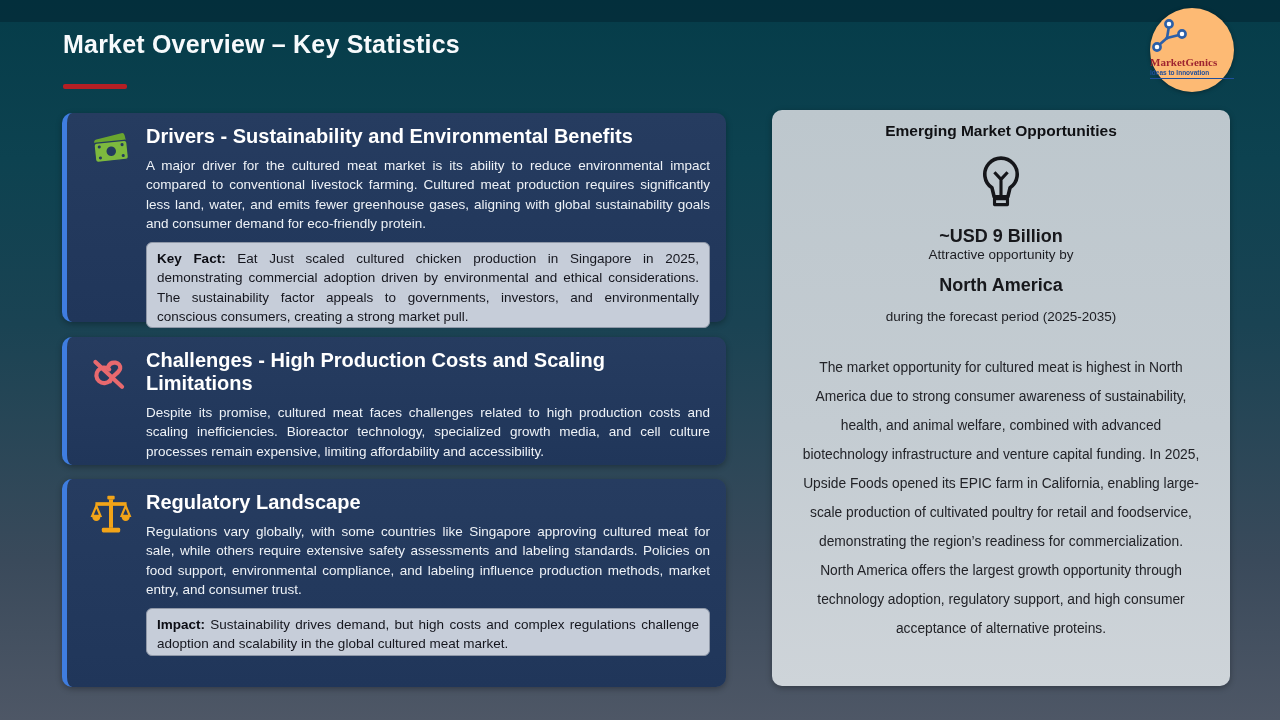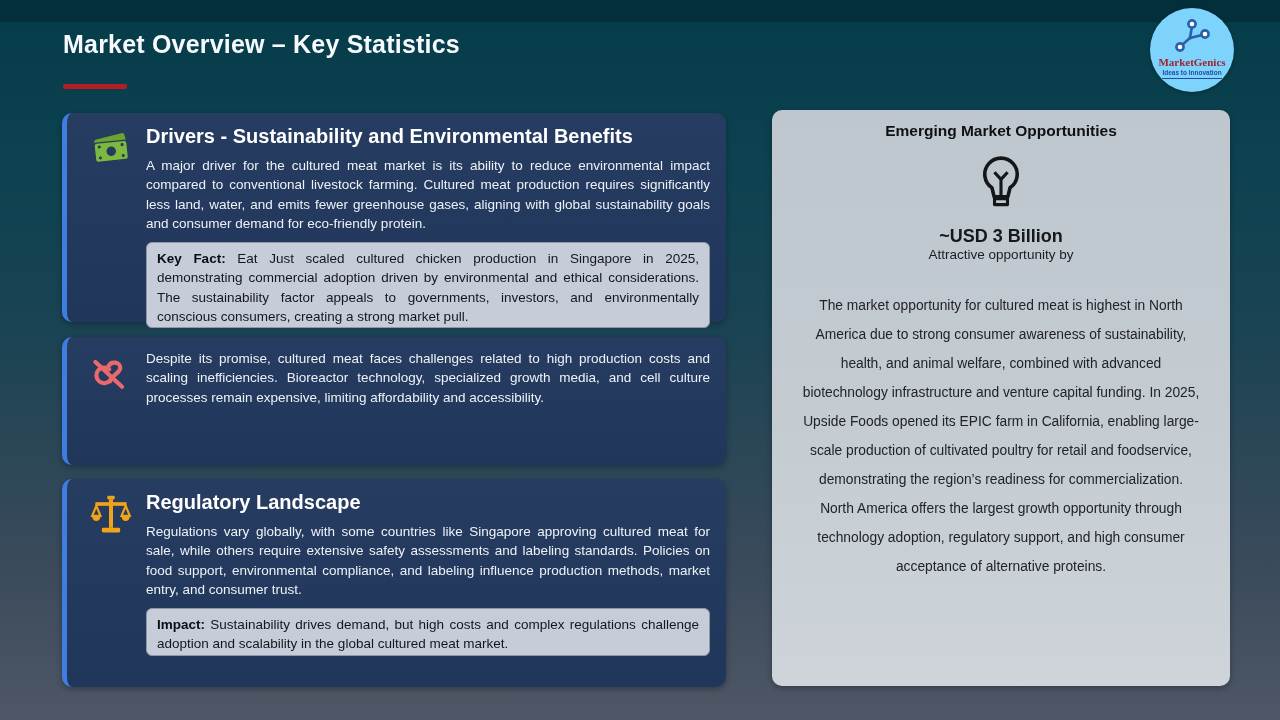--- a/index.html
+++ b/index.html
@@ -19,22 +19,22 @@
     position: absolute; left: 63px; top: 30px;
     font-size: 25px; font-weight: bold; letter-spacing: 0.2px; color: #f7fafc;
   }
   .title-underline {
     position: absolute; left: 63px; top: 84px; width: 64px; height: 5px;
     background: #b51f24; border-radius: 2px;
   }
   
   .logo {
     position: absolute; left: 1150px; top: 8px; width: 84px; height: 84px;
-    background: #7dd3fc; border-radius: 50%;
-    display: flex; flex-direction: column; align-items: center; justify-content: flex-start;
+    background: #fdba74; border-radius: 50%;
+    display: flex; flex-direction: column; justify-content: flex-start;
     box-shadow: 0 1px 4px rgba(0,0,0,0.35);
   }
   .logo svg { margin-top: 10px; }
   .logo-name {
     font-family: "Liberation Serif", serif; font-weight: bold;
     font-size: 11px; color: #9e2430; margin-top: 1px; line-height: 1;
   }
   .logo-tagline {
     font-size: 6.5px; font-weight: bold; color: #1f4e9c; margin-top: 2px;
     border-bottom: 1px solid #1f4e9c; padding-bottom: 1px; line-height: 1;
@@ -143,20 +143,21 @@
 
 <section class="card card-2">
   <span class="card-icon">
     <svg width="44" height="44" viewBox="0 0 48 48" fill="none" stroke="#e8696e" stroke-width="4.6" stroke-linecap="round">
       <path d="M22 20 a8.5 8.5 0 1 0 1 12"></path>
       <path d="M21 17 c3 -7 14 -5 13 2 c-1 6 -9 7 -11 14"></path>
       <line x1="7" y1="12" x2="36" y2="39"></line>
     </svg>
   </span>
   <div class="card-content">
+    <h2 class="card-title">Challenges - High Production Costs and Scaling Limitations</h2>
     <p class="card-body">Despite its promise, cultured meat faces challenges related to high production costs and scaling inefficiencies. Bioreactor technology, specialized growth media, and cell culture processes remain expensive, limiting affordability and accessibility.</p>
   </div>
 </section>
 
 <section class="card card-3">
   <span class="card-icon">
     <svg width="44" height="44" viewBox="0 0 48 48" fill="none" stroke="#f2a418" stroke-width="3">
       <rect x="20" y="3" width="8" height="4" rx="1" fill="#f2a418" stroke="none"></rect>
       <line x1="24" y1="7" x2="24" y2="38" stroke-width="4.4"></line>
       <line x1="7" y1="12" x2="41" y2="12" stroke-width="4"></line>
@@ -176,16 +177,18 @@
 
 <aside class="panel">
   <h2 class="panel-title">Emerging Market Opportunities</h2>
   <div class="panel-bulb">
     <svg width="58" height="60" viewBox="0 0 48 50" fill="none" stroke="#15161a" stroke-width="3" stroke-linejoin="round">
       <path d="M16.5 31.5 a13.5 13.5 0 1 1 15 0 l-1.8 7.5 h-11.4 Z"></path>
       <path d="M18.5 18.5 L24 24.5 L29.5 18.5 M24 24.5 V 38" stroke-width="2.6"></path>
       <rect x="18.6" y="40.5" width="10.8" height="5" stroke-width="2.6"></rect>
     </svg>
   </div>
-  <div class="panel-value">~USD 3 Billion</div>
+  <div class="panel-value">~USD 9 Billion</div>
   <div class="panel-caption">Attractive opportunity by</div>
+  <div class="panel-region">North America</div>
+  <div class="panel-period">during the forecast period (2025-2035)</div>
   <p class="panel-paragraph">The market opportunity for cultured meat is highest in North America due to strong consumer awareness of sustainability, health, and animal welfare, combined with advanced biotechnology infrastructure and venture capital funding. In 2025, Upside Foods opened its EPIC farm in California, enabling large-scale production of cultivated poultry for retail and foodservice, demonstrating the region’s readiness for commercialization. North America offers the largest growth opportunity through technology adoption, regulatory support, and high consumer acceptance of alternative proteins.</p>
 </aside>
 
 </body></html>

